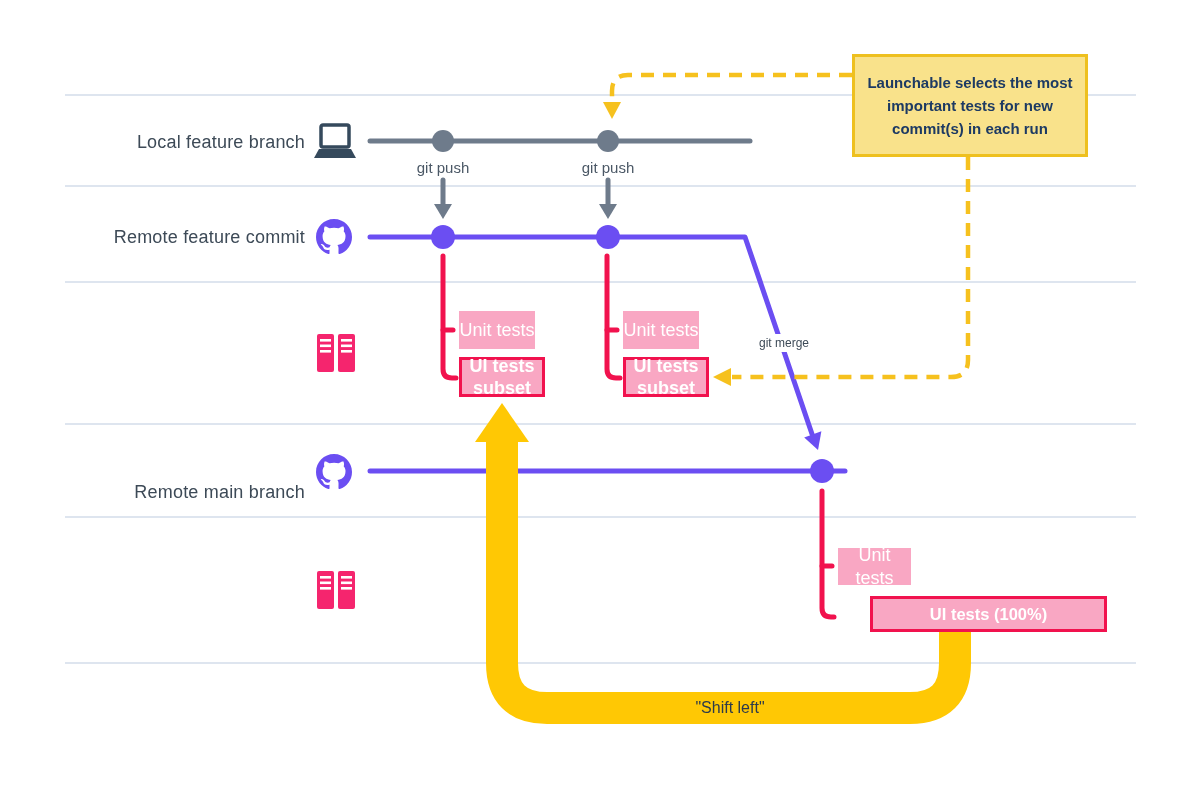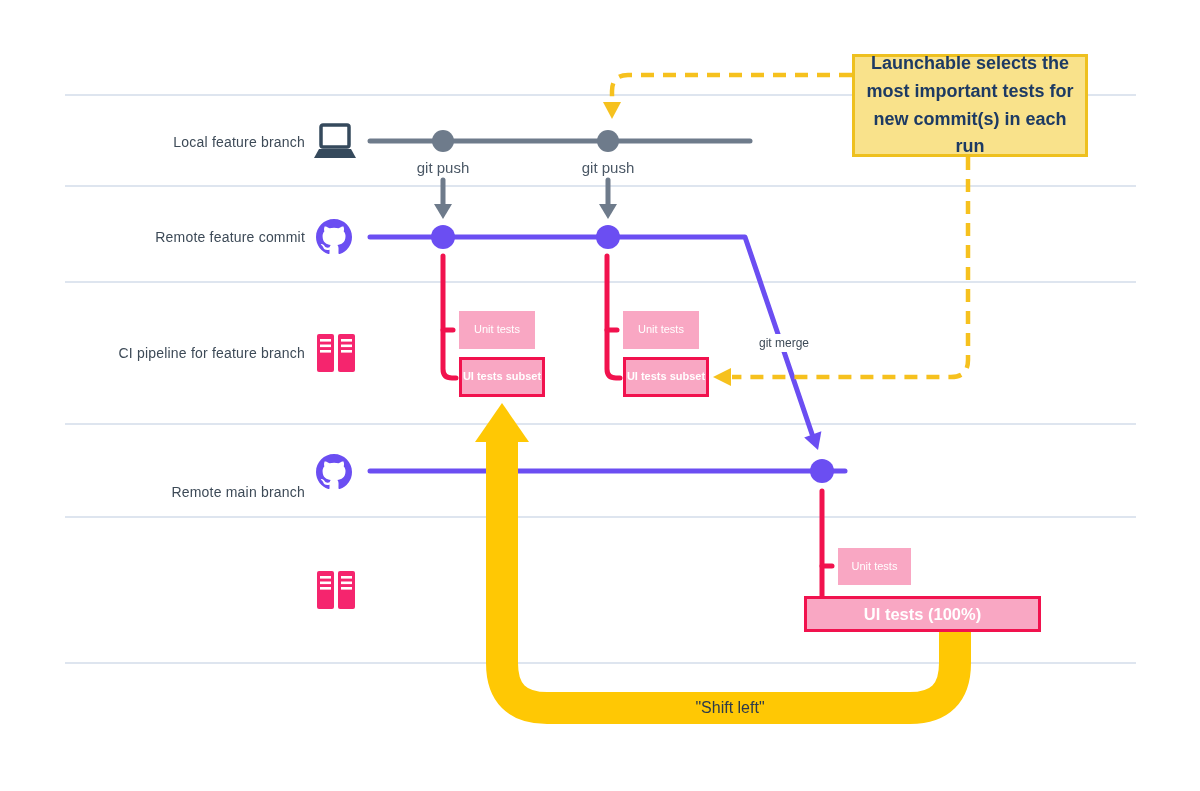--- a/index.html
+++ b/index.html
@@ -16,47 +16,47 @@
     --label_text:#3d4a57;
     --lane_line:#dee5ef;
     --bg:#ffffff;
   }
   *{box-sizing:border-box;margin:0;padding:0;}
   body{background:var(--bg);font-family:"Liberation Sans","DejaVu Sans",sans-serif;}
   .canvas{position:relative;width:1200px;height:791px;background:var(--bg);overflow:hidden;}
   .layer{position:absolute;left:0;top:0;}
   .row-label{
     position:absolute;right:895px;transform:translateY(-50%);
-    font-size:14px;color:var(--label_text);white-space:nowrap;letter-spacing:.2px;
+    font-size:18px;color:var(--label_text);white-space:nowrap;letter-spacing:.2px;
   }
   .icon{position:absolute;display:block;line-height:0;}
   .small-note{
     position:absolute;transform:translate(-50%,-50%);
     font-size:15px;color:#4b5866;white-space:nowrap;
   }
   .merge-note{
     position:absolute;transform:translate(-50%,-50%);
     font-size:12px;color:var(--label_text);background:var(--bg);
     padding:2px 6px;white-space:nowrap;
   }
   .shift-note{
     position:absolute;transform:translate(-50%,-50%);
     font-size:16px;color:#2c3a4b;white-space:nowrap;
   }
   .test-box{
     position:absolute;background:var(--pink);color:#ffffff;
     display:flex;align-items:center;justify-content:center;text-align:center;
-    font-size:11px;line-height:1.25;
+    font-size:18px;line-height:1.25;
   }
   .test-box.bordered{border:3px solid var(--crimson);font-weight:bold;}
   .test-box.big{font-size:16.5px;}
   .callout{
     position:absolute;left:852px;top:54px;width:236px;height:103px;
     background:var(--callout_bg);border:3px solid var(--callout_border);
-    color:var(--callout_text);font-weight:bold;font-size:18px;line-height:1.55;
+    color:var(--callout_text);font-weight:bold;font-size:15px;line-height:1.55;
     display:flex;align-items:center;justify-content:center;text-align:center;
     padding:6px 8px;
   }
   
   .lane{stroke:var(--lane_line);stroke-width:2;}
   .g-line{stroke:var(--gray);stroke-width:5;stroke-linecap:round;fill:none;}
   .g-fill{fill:var(--gray);}
   .p-line{stroke:var(--purple);stroke-width:5;stroke-linecap:round;stroke-linejoin:round;fill:none;}
   .p-fill{fill:var(--purple);}
   .c-line{stroke:var(--crimson);stroke-width:5;stroke-linecap:round;stroke-linejoin:round;fill:none;}
@@ -132,21 +132,20 @@
       <polygon class="yd-fill" points="612,119 603,102 621,102"></polygon>
     </g>
     <g>
       <path class="yd-line" d="M968,157 L968,360 Q968,377 951,377 L732,377"></path>
       <polygon class="yd-fill" points="713,377 731,368 731,386"></polygon>
     </g>
   </svg>
 
   <div class="row-label" style="top:142px">Local feature branch</div>
   <div class="row-label" style="top:237px">Remote feature commit</div>
-  <div class="row-label" style="top:353px">CI pipeline for feature branch</div>
   <div class="row-label" style="top:492px">Remote main branch</div>
 
   <span class="icon" style="left:312px;top:123px">
     <svg width="46" height="38" viewBox="0 0 46 38">
       <rect x="9" y="2" width="28" height="22" rx="2" fill="#ffffff" stroke="#35495c" stroke-width="3.5"></rect>
       <path d="M7 26 L39 26 L44 35 L2 35 Z" fill="#35495c"></path>
     </svg>
   </span>
 
   <span class="icon" style="left:316px;top:219px">
@@ -198,15 +197,15 @@
 
   <div class="callout">Launchable selects the most important tests for new commit(s) in each run</div>
 
   <div class="test-box" style="left:459px;top:311px;width:76px;height:38px">Unit tests</div>
   <div class="test-box bordered" style="left:459px;top:357px;width:86px;height:40px">UI tests subset</div>
 
   <div class="test-box" style="left:623px;top:311px;width:76px;height:38px">Unit tests</div>
   <div class="test-box bordered" style="left:623px;top:357px;width:86px;height:40px">UI tests subset</div>
 
   <div class="test-box" style="left:838px;top:548px;width:73px;height:37px">Unit tests</div>
-  <div class="test-box bordered big" style="left:804px;top:596px;width:237px;height:36px">UI tests (100%)</div>
+  <div class="test-box bordered big" style="left:870px;top:596px;width:237px;height:36px">UI tests (100%)</div>
 
 </div>
 
 </body></html>

